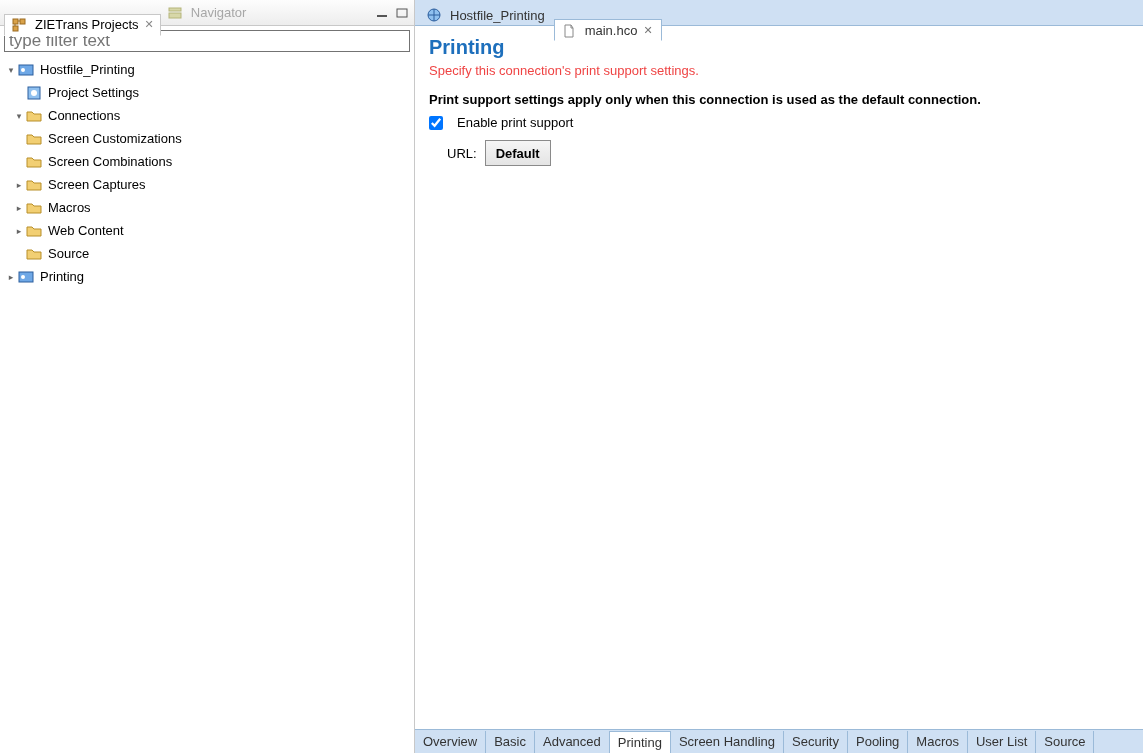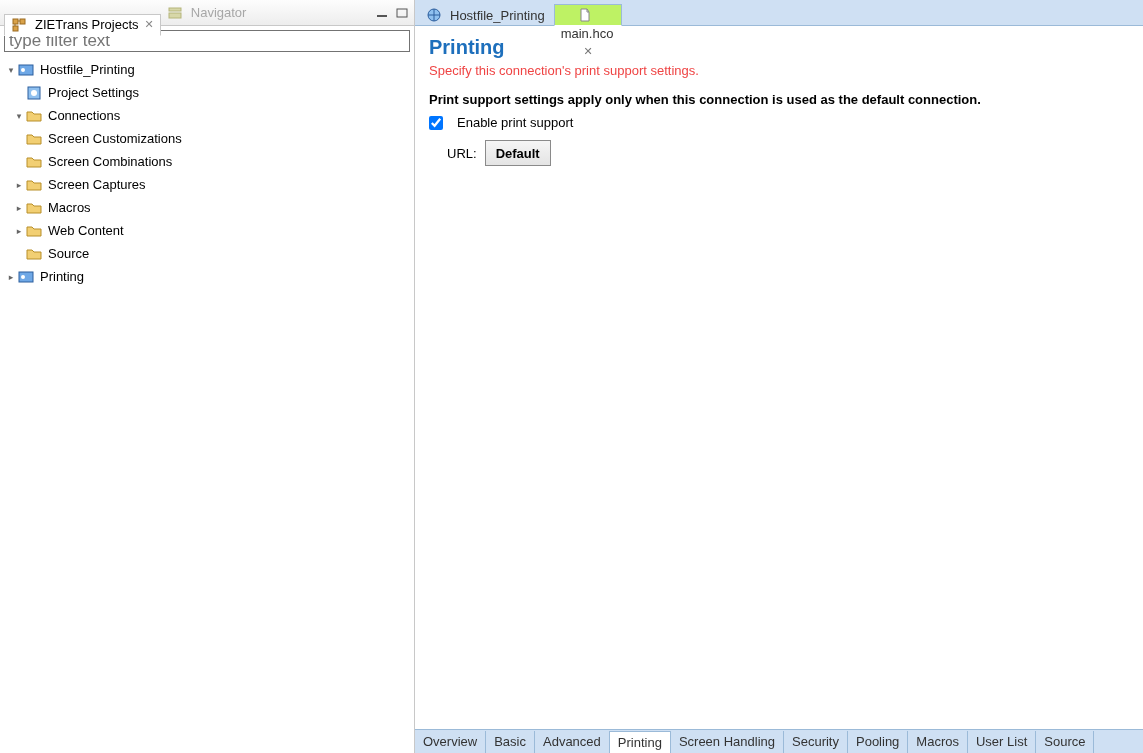--- a/index.html
+++ b/index.html
@@ -22,21 +22,21 @@
 .tree-row.selected span.label{ background:#d8d8d8; border:1px dotted #777; padding:0 2px;}
 .twisty { width:14px; display:inline-flex; justify-content:center; color:#666; font-size:9px;}
 .indent0{padding-left:4px;} .indent1{padding-left:12px;} .indent2{padding-left:40px;}
 .tree-icon{width:16px;height:16px;margin-right:4px;display:inline-flex;align-items:center;justify-content:center;}
 .label{padding:0 2px;}
 
 
 .right-panel { flex:1; display:flex; flex-direction:column; background:#fff;}
 .editor-tabs { display:flex; align-items:flex-end; height:26px; background: #cfe0f3; border-bottom:1px solid #9bbad8; padding-left:4px;}
 .editor-tab { display:flex; align-items:center; gap:4px; padding:3px 8px 2px 6px; height:22px; border:1px solid transparent; border-bottom:none; color:#333; }
-.editor-tab.active { background:#bef264; border:1px solid #9bbad8; border-bottom:1px solid #fff; position:relative; top:1px;flex-direction:column; }
+.editor-tab.active { background:#ffffff; border:1px solid #9bbad8; border-bottom:1px solid #fff; position:relative; top:16px; }
 .editor-tab.inactive { background:transparent; }
 .editor-tab .close-x{color:#777;font-size:11px;margin-left:2px;}
 .editor-body { flex:1; padding:10px 14px; overflow:auto;}
 .page-title { color:#1d6fbc; font-size:20px; font-weight:600; margin-bottom:4px;}
 .page-subtitle { color:#ef4444; margin-bottom:14px;}
 .bold-note { font-weight:700; margin-bottom:8px;}
 .check-row { display:flex; align-items:center; gap:14px; margin-bottom:10px;}
 .check-row input{width:14px;height:14px;}
 .url-row { display:flex; align-items:center; gap:8px; margin-left:18px;}
 .url-input { width:195px; height:24px; border:1px solid #888; padding:2px 4px;}

